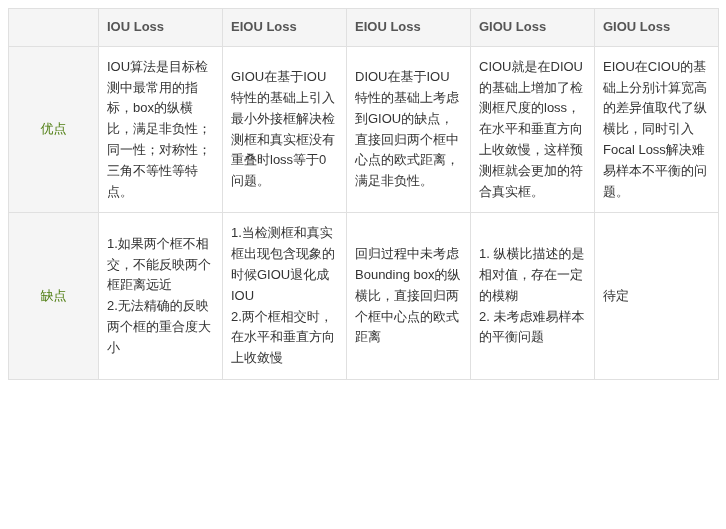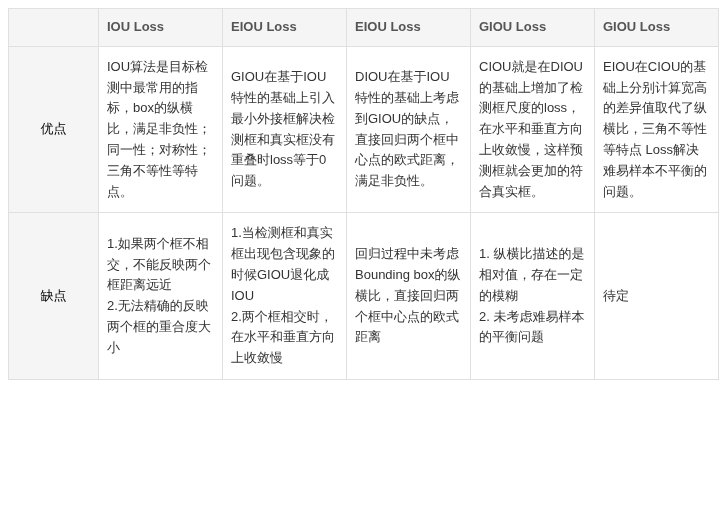--- a/index.html
+++ b/index.html
@@ -29,21 +29,21 @@
     }
     thead th {
       background: #f5f5f5;
       font-weight: bold;
       color: #555;
       padding: 8px;
     }
     .row-header {
       background: #f5f5f5;
       text-align: center;
-      color: #000000;
+      color: #4d7c0f;
       width: 90px;
     }
     .col-loss {
       width: 124px;
     }
   </style>
 </head>
 <body>
 
 <table>
@@ -57,21 +57,21 @@
       <th class="col-loss">GIOU Loss</th>
     </tr>
   </thead>
   <tbody>
     <tr>
       <td class="row-header">优点</td>
       <td>IOU算法是目标检测中最常用的指标，box的纵横比，满足非负性；同一性；对称性；三角不等性等特点。</td>
       <td>GIOU在基于IOU特性的基础上引入最小外接框解决检测框和真实框没有重叠时loss等于0问题。</td>
       <td>DIOU在基于IOU特性的基础上考虑到GIOU的缺点，直接回归两个框中心点的欧式距离，满足非负性。</td>
       <td>CIOU就是在DIOU的基础上增加了检测框尺度的loss，在水平和垂直方向上收敛慢，这样预测框就会更加的符合真实框。</td>
-      <td>EIOU在CIOU的基础上分别计算宽高的差异值取代了纵横比，三角不等性等特点 Loss解决难易样本不平衡的问题。</td>
+      <td>EIOU在CIOU的基础上分别计算宽高的差异值取代了纵横比，同时引入Focal Loss解决难易样本不平衡的问题。</td>
     </tr>
     <tr>
       <td class="row-header">缺点</td>
       <td>1.如果两个框不相交，不能反映两个框距离远近<br>2.无法精确的反映两个框的重合度大小</td>
       <td>1.当检测框和真实框出现包含现象的时候GIOU退化成IOU<br>2.两个框相交时，在水平和垂直方向上收敛慢</td>
       <td>回归过程中未考虑Bounding box的纵横比，直接回归两个框中心点的欧式距离</td>
       <td>1. 纵横比描述的是相对值，存在一定的模糊<br>2. 未考虑难易样本的平衡问题</td>
       <td>待定</td>
     </tr>
   </tbody>

